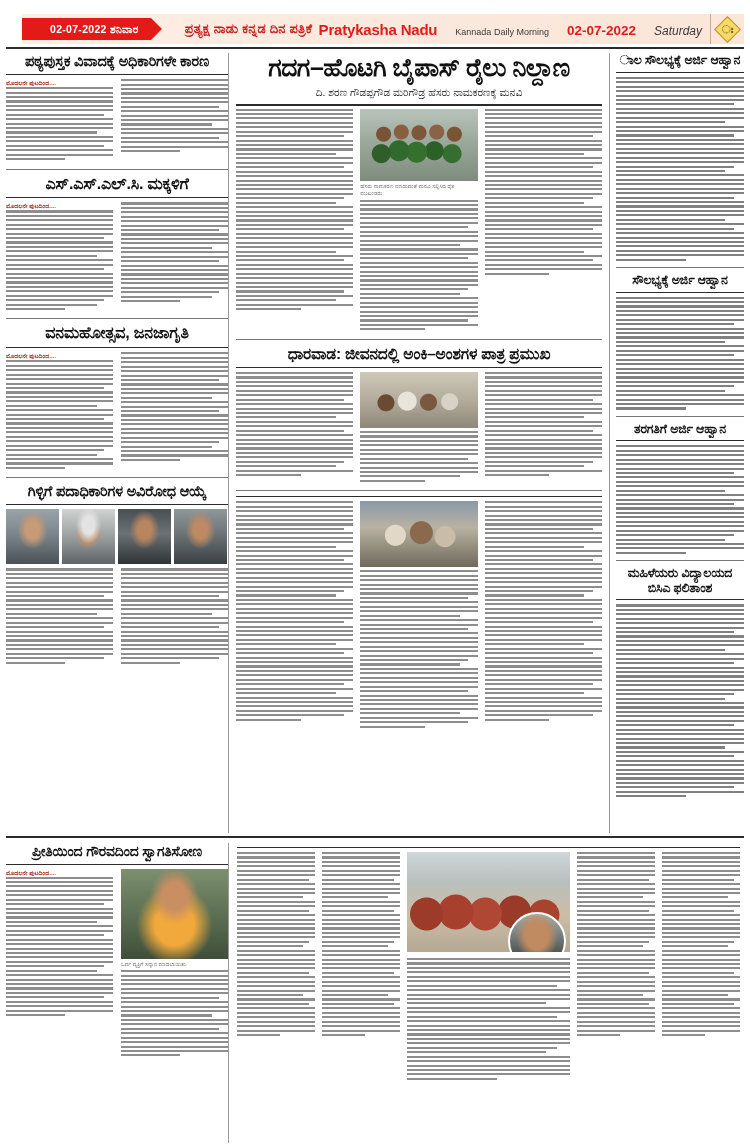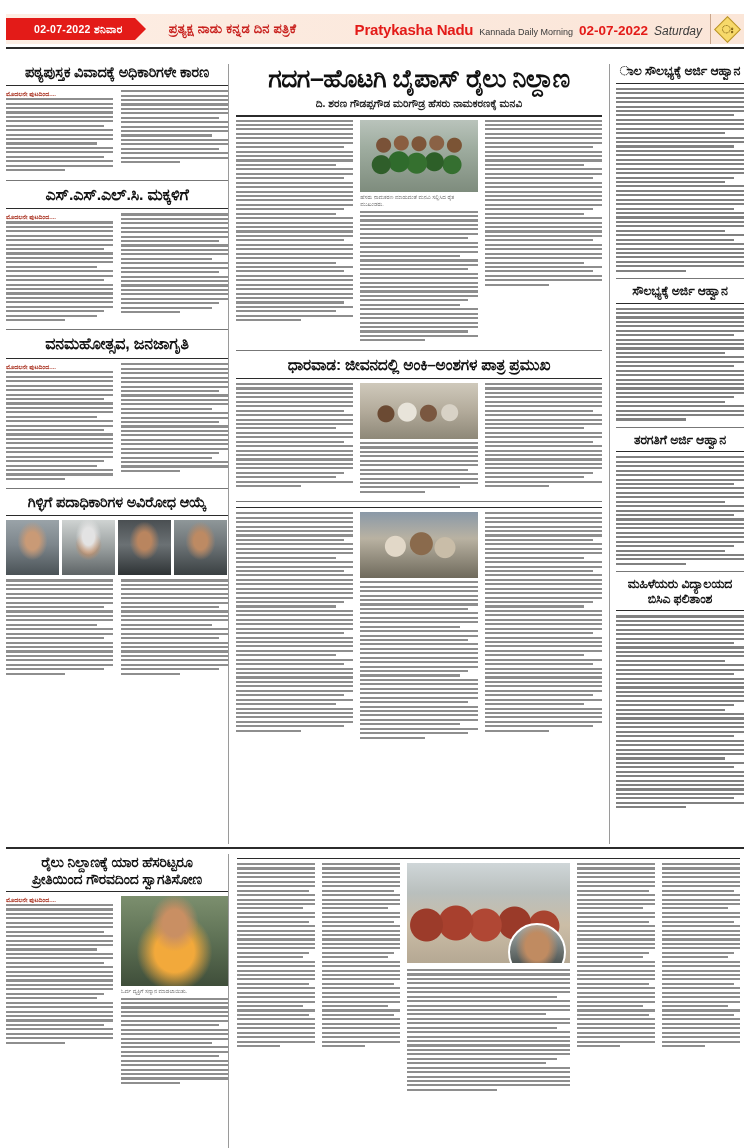--- a/index.html
+++ b/index.html
@@ -10,78 +10,78 @@
     font-family:"Liberation Sans", sans-serif;
     color:#1a1a1a;
     overflow:hidden;
   }
   .page { width:750px; height:1148px; position:relative; padding:0 6px; }
 
   
   .masthead {
     height:30px; margin-top:14px;
     background:linear-gradient(90deg,#fdeee4 0%, #fbe8dc 60%, #fbe6d8 100%);
-    display:flex; align-items:center; position:relative;
+    display:flex; align-items:center; position:relative;margin-left:16px;
   }
   .md-datechip {
     background:#e31b18; color:#fff;
     font-size:10.5px; font-weight:bold; letter-spacing:.3px;
     height:22px; display:flex; align-items:center;
     padding:0 12px 0 28px; position:relative;
   }
   .md-datechip::after {
     content:""; position:absolute; right:-11px; top:0;
     border-top:11px solid transparent; border-bottom:11px solid transparent;
     border-left:11px solid #e31b18;
   }
   .md-kn {
     color:#c8201d; font-size:13px; font-weight:bold;
     margin-left:34px; letter-spacing:.2px;
   }
-  .md-right { margin-left:auto; display:flex; align-items:baseline; gap:6px; padding-right:8px; }
+  .md-right { margin-left:auto; display:flex; align-items:baseline; gap:18px; padding-right:8px; }
   .md-en-title { color:#e31b18; font-size:15px; font-weight:bold; letter-spacing:-.2px; }
   .md-en-sub { color:#3a3a3a; font-size:9px; }
   .md-en-date { color:#e31b18; font-size:13.5px; font-weight:bold; }
   .md-day { color:#3a3a3a; font-size:12px;font-style:italic; }
   .md-logo {
     width:34px; height:30px; border-left:1px solid #c9a68c;
     display:flex; align-items:center; justify-content:center;
   }
   .md-diamond {
     width:19px; height:19px; background:#f7d96a;
     border:1.2px solid #b8922c; transform:rotate(45deg);
     display:flex; align-items:center; justify-content:center;
   }
   .md-diamond span { transform:rotate(-45deg); font-size:11px; color:#7a5a10; font-weight:bold; }
 
   .rule-thick { height:2px; background:#2b2b2b; margin-top:3px; }
 
   
   .main {
-    display:flex; margin-top:15px; height:780px;
+    display:flex; margin-top:4px; height:780px;
   }
   .col-left  { width:222px; }
   .col-mid   { width:382px; padding:0 7px; border-left:1px solid #9a9a9a; border-right:1px solid #9a9a9a; }
   .col-right { width:134px; padding-left:6px; }
 
   
   .hl {
     font-family:"Liberation Sans", sans-serif;
     color:#111; font-weight:bold; text-align:center;
     line-height:1.18; letter-spacing:-.2px;
   }
   .hl-l { font-size:14.5px; }
   .hl-l2 { font-size:16px; }
   .hl-main { font-size:25px; letter-spacing:-.5px; }
   .hl-mid { font-size:15.5px; }
   .hl-r { font-size:12.5px; }
   .hl-bot-l { font-size:14px; }
   .hl-bot-r { font-size:16px; }
   .subhead {
-    font-size:10.5px; text-align:center; color:#222; margin-top:3px; font-weight:bold;
+    font-size:10.5px; text-align:center; color:#222; margin-top:3px; font-weight:normal;
   }
   .hr-hl { height:1px; background:#2b2b2b; margin:4px 0 4px; }
   .hr-hl2 { height:2px; background:#2b2b2b; margin:5px 0 3px; }
   .hr-sec { height:1px; background:#777; margin:6px 0 5px; }
 
   .lead { font-size:6.2px; color:#a32; font-weight:bold; }
 
   
   .txt { display:block; }
   .txt .ln {
@@ -1002,21 +1002,20 @@
           </div>
       </div>
     </div>
   </div>
 
   <div class="rule-thick"></div>
 
   <div class="bottom">
 
     <div class="b-left">
-      <div class="hl hl-bot-l">ರೈಲು ನಿಲ್ದಾಣಕ್ಕೆ ಯಾರ ಹೆಸರಿಟ್ಟರೂ</div>
       <div class="hl hl-bot-l">ಪ್ರೀತಿಯಿಂದ ಗೌರವದಿಂದ ಸ್ವಾಗತಿಸೋಣ</div>
       <div class="hr-hl"></div>
       <div class="cols2">
         <div>
           <div class="lead">ಮೊದಲನೇ ಪುಟದಿಂದ....</div>
           <div class="txt">
               <div class="ln"></div>
               <div class="ln"></div>
               <div class="ln"></div>
               <div class="ln"></div>

